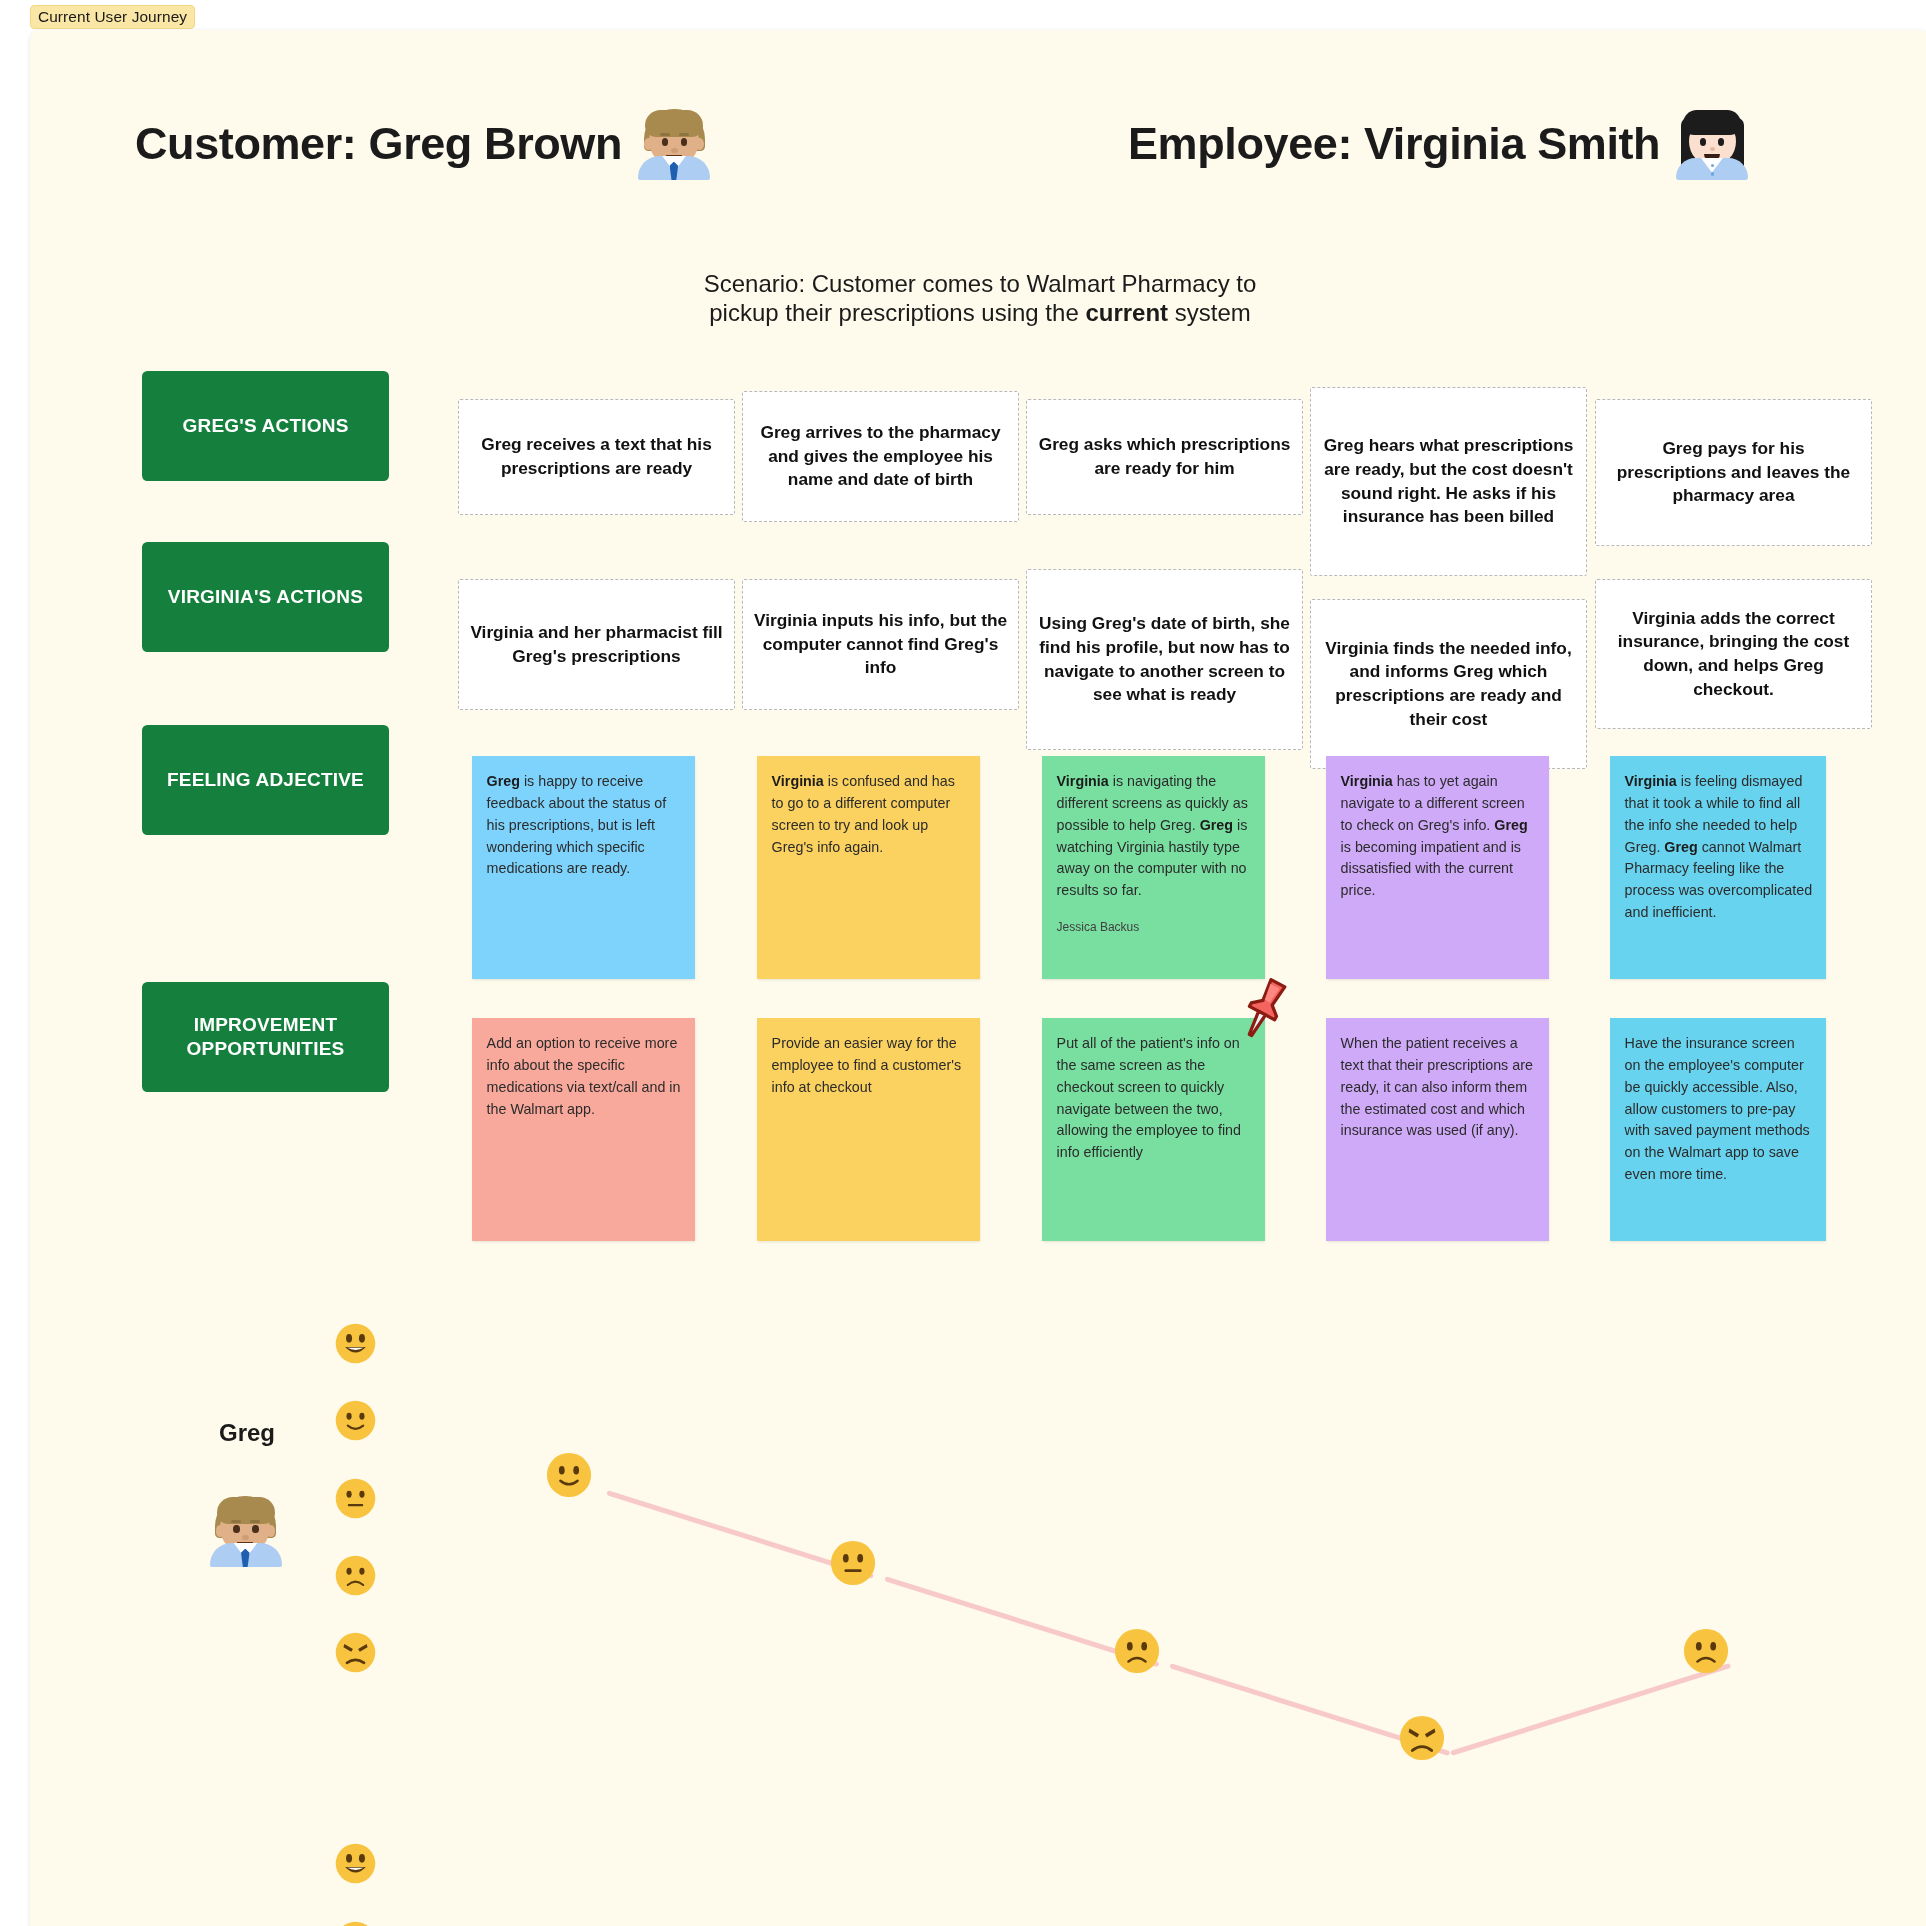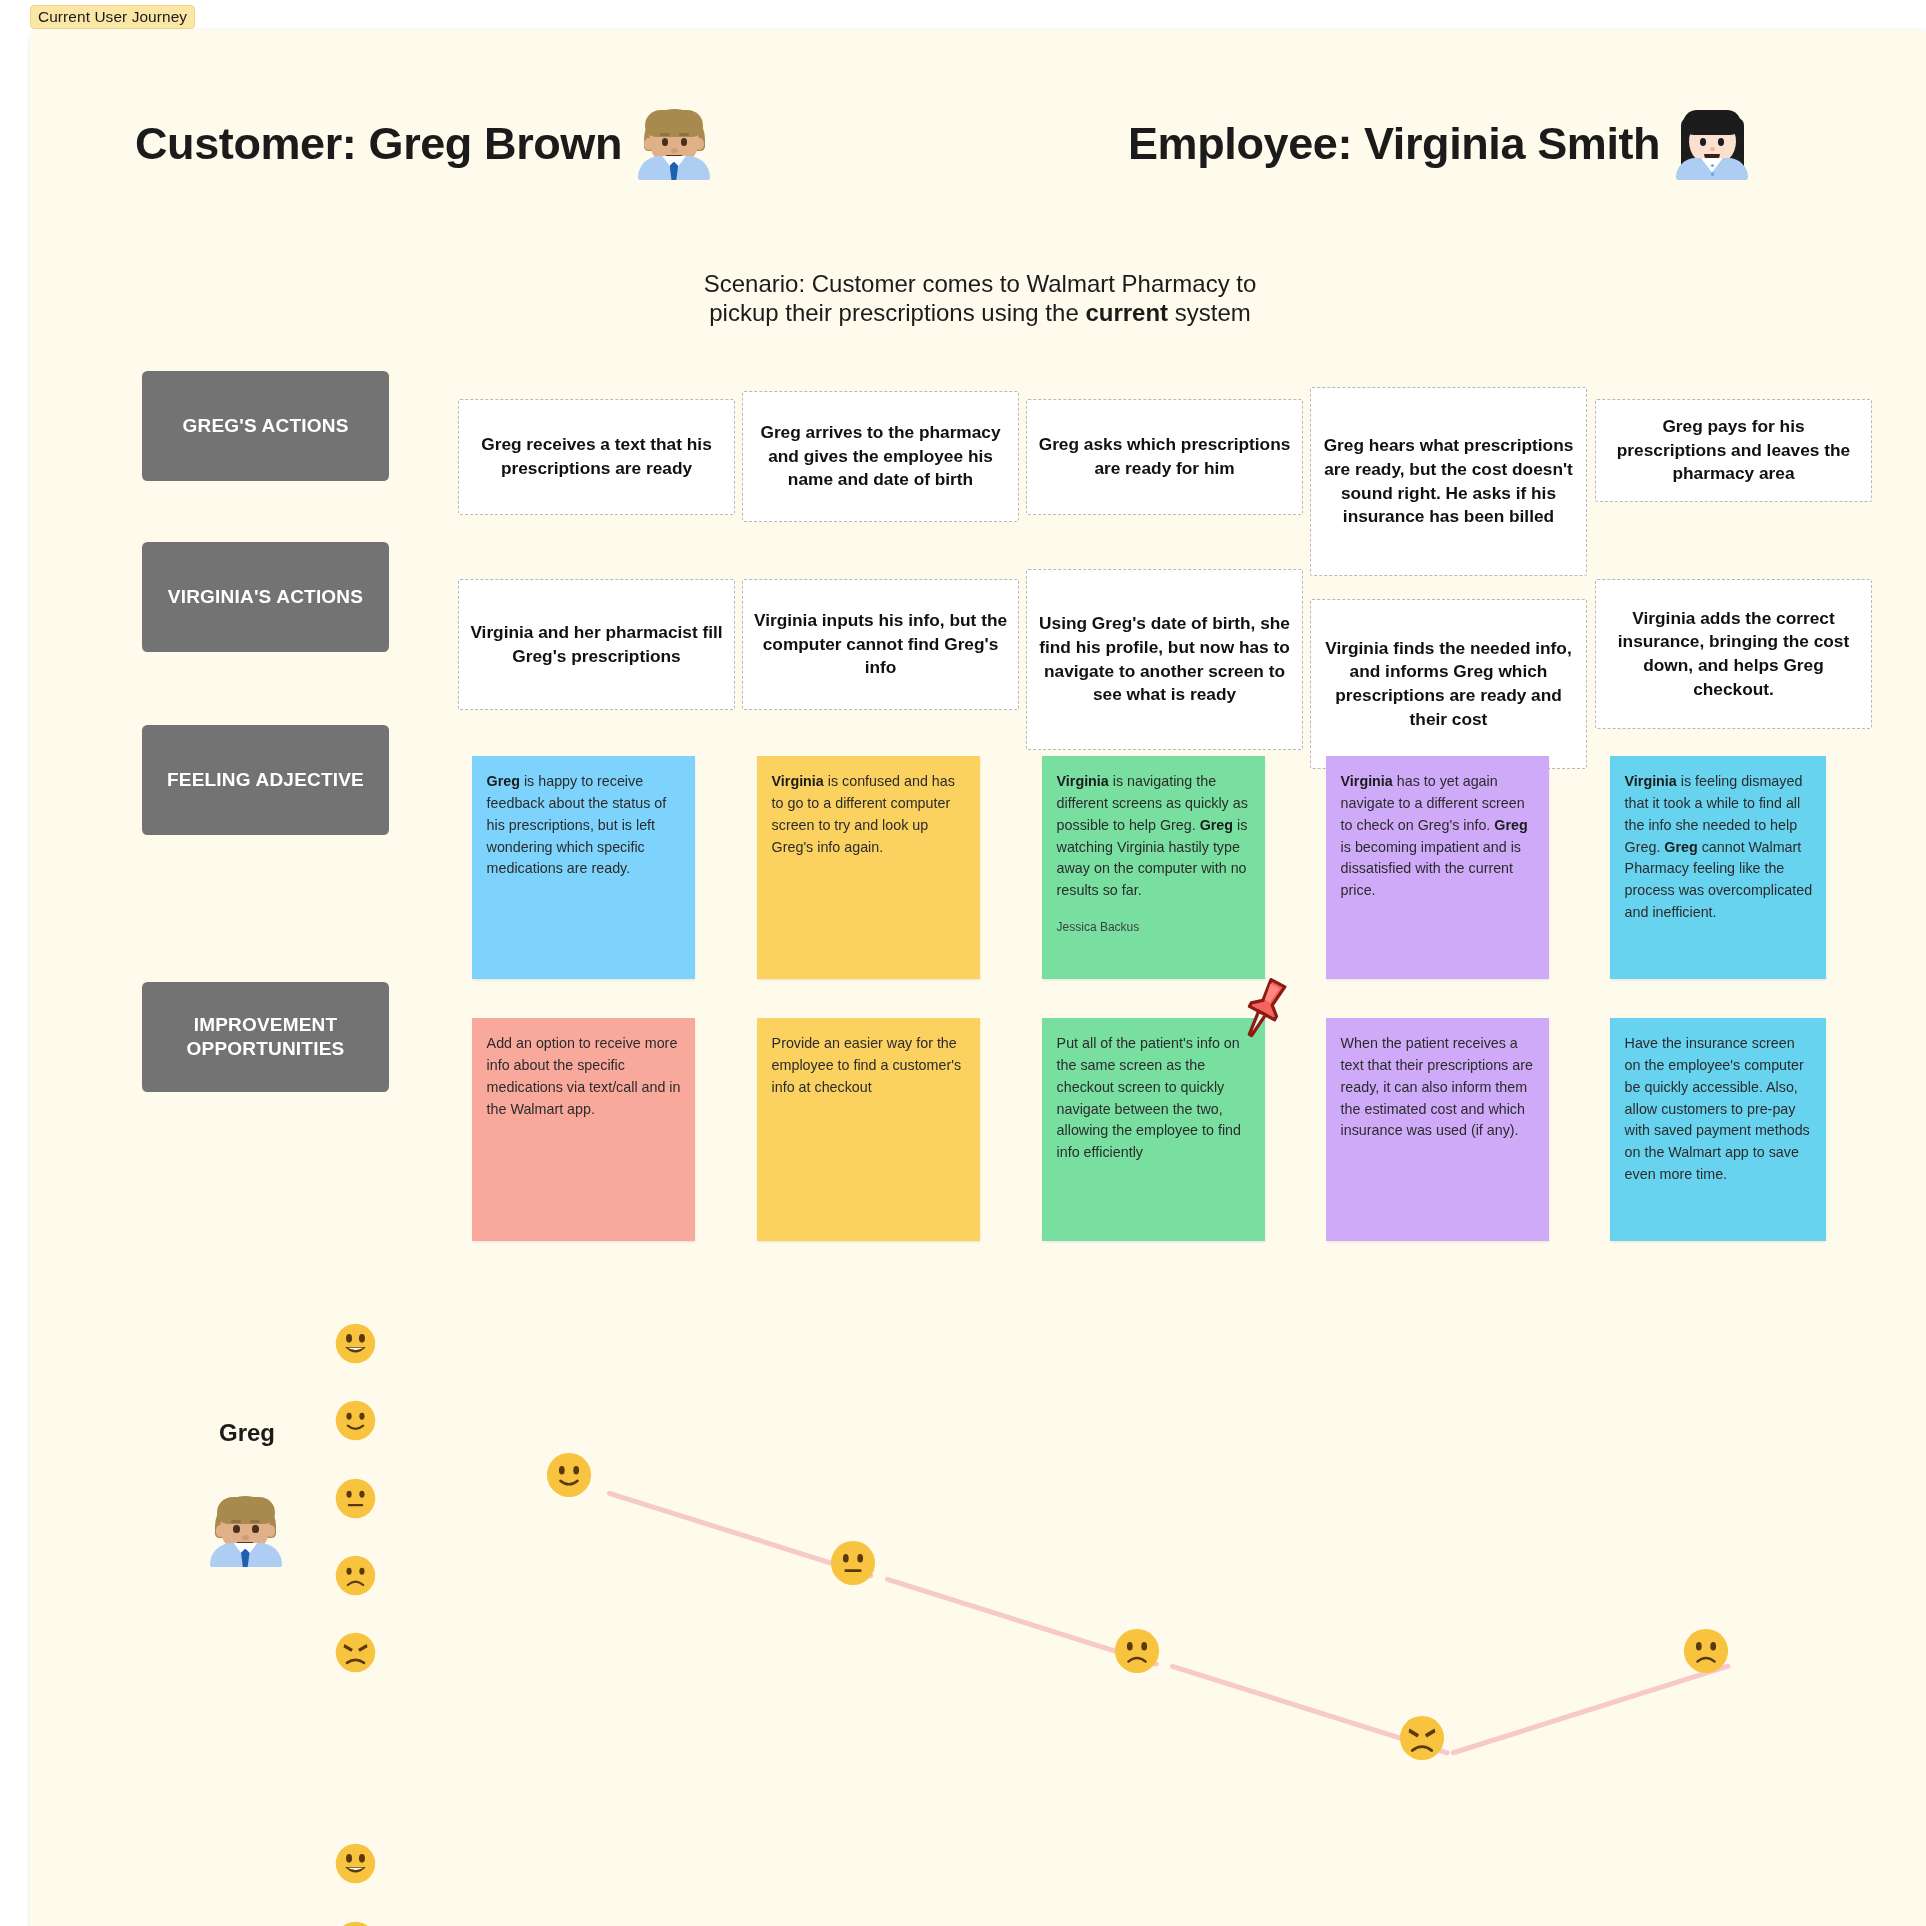--- a/index.html
+++ b/index.html
@@ -126,21 +126,21 @@
     font-size: 24px;
     line-height: 1.22;
     color: #1b1b1b;
     font-weight: 400;
   }
   .scenario b { font-weight: 700; }
 
   
   .row-label {
     position: absolute;
-    background: #737373;
+    background: #15803d;
     border-radius: 5.4px;
     color: #ffffff;
     font-size: 19px;
     font-weight: 700;
     letter-spacing: 0.2px;
     display: flex;
     align-items: center;
     justify-content: center;
     text-align: center;
     line-height: 1.28;
@@ -264,21 +264,21 @@
 
   <div class="row-label" style="left:112px; top:341px; width:247px; height:110px;">GREG'S ACTIONS</div>
   <div class="row-label" style="left:112px; top:512px; width:247px; height:110px;">VIRGINIA'S ACTIONS</div>
   <div class="row-label" style="left:112px; top:695px; width:247px; height:110px;">FEELING ADJECTIVE</div>
   <div class="row-label" style="left:112px; top:952px; width:247px; height:110px;">IMPROVEMENT OPPORTUNITIES</div>
 
   <div class="card" style="left:428px; top:369px;  width:277px; height:116px;">Greg receives a text that his prescriptions are ready</div>
   <div class="card" style="left:712px; top:361px;  width:277px; height:131px;">Greg arrives to the pharmacy and gives the employee his name and date of birth</div>
   <div class="card" style="left:996px; top:369px;  width:277px; height:116px;">Greg asks which prescriptions are ready for him</div>
   <div class="card" style="left:1280px; top:357px;  width:277px; height:189px;">Greg hears what prescriptions are ready, but the cost doesn't sound right. He asks if his insurance has been billed</div>
-  <div class="card" style="left:1565px; top:369px;  width:277px; height:103px;">Greg pays for his prescriptions and leaves the pharmacy area</div>
+  <div class="card" style="left:1565px; top:369px;  width:277px; height:147px;">Greg pays for his prescriptions and leaves the pharmacy area</div>
 
   <div class="card" style="left:428px; top:549px; width:277px; height:131px;">Virginia and her pharmacist fill Greg's prescriptions</div>
   <div class="card" style="left:712px; top:549px; width:277px; height:131px;">Virginia inputs his info, but the computer cannot find Greg's info</div>
   <div class="card" style="left:996px; top:539px; width:277px; height:181px;">Using Greg's date of birth, she find his profile, but now has to navigate to another screen to see what is ready</div>
   <div class="card" style="left:1280px; top:569px; width:277px; height:170px;">Virginia finds the needed info, and informs Greg which prescriptions are ready and their cost</div>
   <div class="card" style="left:1565px; top:549px; width:277px; height:150px;">Virginia adds the correct insurance, bringing the cost down, and helps Greg checkout.</div>
 
   <div class="note" style="left: 442px; top: 726px; width: 223px; height: 223px; background: #7dd3fc;">
     <span><b>Greg</b><span> is happy to receive feedback about the status of his prescriptions, but is left wondering which specific medications are ready.</span></span>
     <span class="author"></span>

